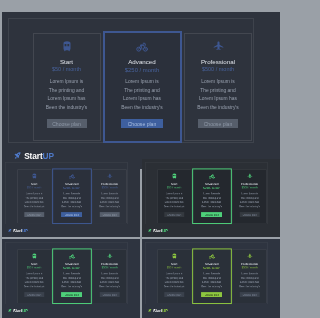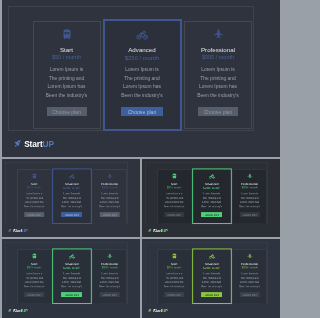--- a/index.html
+++ b/index.html
@@ -32,21 +32,21 @@
 .p1 .btn { left:16.5px; right:16.5px; top:86px; }
 
 .logo { position:absolute; left:11.5px; top:140px; display:flex; align-items:center; }
 .logo .lico { width:7.5px; height:7.5px; display:flex; align-items:center; justify-content:center; margin-right:3.2px;}
 .logo .lt { font-size:8.3px; line-height:8.3px; font-weight:bold; letter-spacing:-0.1px; }
 </style>
 </head>
 <body>
 
 <div class="root" id="root" style="background: rgb(154, 160, 167);">
-    <div class="slide" style="left: 1.5px; top: 0px; width: 278px; height: 157px;">
+    <div class="slide" style="left: 1.5px; top: 12px; width: 278px; height: 157px;">
       <div class="stage" style="transform: scale(1); background: rgb(46, 51, 61);">
         <div class="outerbox" style="border-color:rgba(255,255,255,0.08)"></div>
         <div class="card p0" style="background:#2e333d;border-color:rgba(255,255,255,0.10)">
           <div class="ico">
             <svg viewBox="0 0 16 21" width="8.00" height="10.50" fill="#3e5791">
               <path d="M1 4.4C1 2 4.1.6 8 .6s7 1.4 7 3.8v11.2c0 1-.5 1.8-1.4 2.2v1.4a1.3 1.3 0 01-2.6 0v-.9H5v.9a1.3 1.3 0 01-2.6 0v-1.4A2.4 2.4 0 011 15.6V4.4zm2.2 1.7v4.4h3.6V6.1H3.2zm5.6 0v4.4h3.6V6.1H8.8z"></path>
             </svg>
           </div>
           <div class="tname" style="color:#dfe3ea">Start</div>
           <div class="tprice" style="color:#47619a">$50 / month</div>

